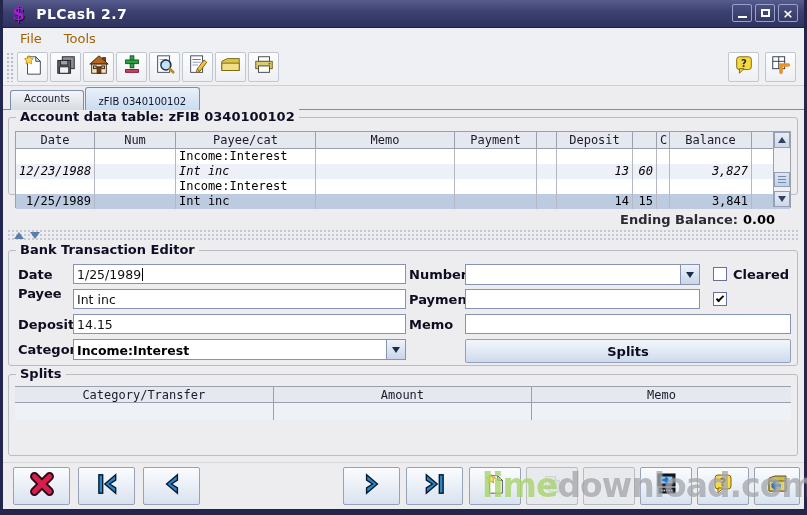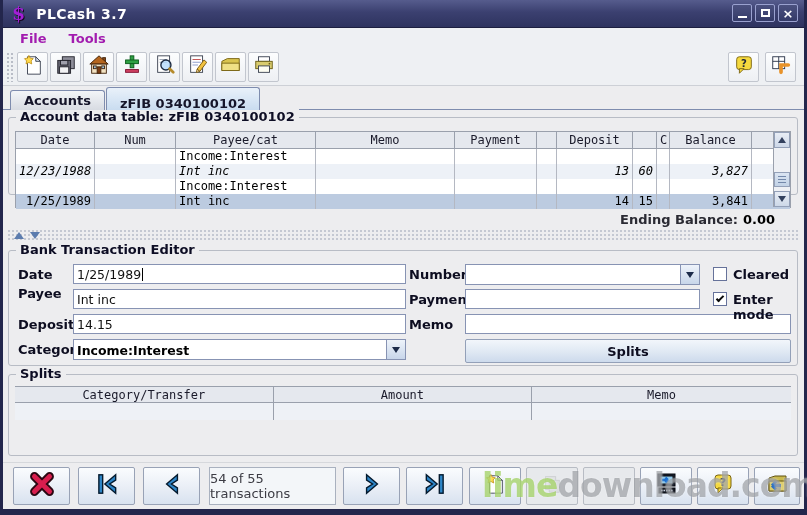--- a/index.html
+++ b/index.html
@@ -17,36 +17,36 @@
   .wcontrols { position:absolute; right:6px; top:4px; display:flex; gap:3px; }
   .wbtn { width:20px; height:18px; background:linear-gradient(180deg,#4b517f,#343a68);
     border:1px solid #9aa1cf; border-radius:2px; display:flex; align-items:center; justify-content:center; }
   .minbar { width:9px; height:2px; background:#fff; margin-top:7px; }
   .maxbox { width:9px; height:8px; border:2px solid #fff; }
   .closex { color:#fff; font-weight:bold; font-size:13px; line-height:1; }
 
   
   .menubar { position:absolute; left:0; top:28px; width:100%; height:20px; background:#eef0f3;
     display:flex; align-items:center; gap:4px; padding-left:8px; }
-  .menuitem { font-weight:bold; font-size:13px; color:#a21caf; padding:1px 9px; }
+  .menuitem { font-weight:normal; font-size:13px; color:#a16207; padding:1px 9px; }
 
   
   .toolbar { position:absolute; left:0; top:48px; width:100%; height:38px; background:#eef0f3;
     border-bottom:1px solid #cdd0d6; display:flex; align-items:center; }
   .grip { width:7px; height:30px; margin:0 4px 0 3px;
     background-image:radial-gradient(circle,#b9bdc7 1px,transparent 1.2px); background-size:4px 4px; }
   .tbtn { width:31px; height:30px; margin-right:2px; border:1px solid #c2c6ce; border-radius:2px;
     background:linear-gradient(180deg,#fcfdfe,#edeff3); display:flex; align-items:center; justify-content:center; }
   .tbright { position:absolute; right:6px; top:4px; display:flex; gap:4px; }
 
   
   .tabstrip { position:absolute; left:0; top:86px; width:100%; height:24px; display:flex;
     align-items:flex-end; padding-left:7px; }
   .tabstrip::after { content:""; position:absolute; left:0; bottom:0; width:100%; height:1px; background:#7e8cae; }
-  .tab { position:relative; z-index:2; font-weight:bold; font-size:13px; color:#15152a;
+  .tab { position:relative; z-index:2; font-weight:normal; font-size:10px; color:#15152a;
     border:1px solid #7e8cae; border-bottom:none; border-radius:3px 3px 0 0; padding:2px 13px 3px; margin-right:1px; }
   .tab.inactive { background:linear-gradient(180deg,#f3f5f8,#d7dbe2); height:20px; }
   .tab.active { background:linear-gradient(180deg,#e9f1fa,#c9dcf0); height:23px; padding-top:8px; }
 
   
   .group { position:absolute; border:1px solid #b8bcc5; border-radius:3px; }
   .legend { position:absolute; top:-9px; left:7px; background:#ededef; padding:0 4px;
     font-weight:bold; font-size:13px; color:#0d0d24; white-space:nowrap; }
 
   
@@ -127,21 +127,21 @@
   .wm-gray { color:rgba(120,124,130,.52); }
 </style>
 </head>
 <body>
 
 <div class="window">
   <div class="inner">
 
     <div class="titlebar">
       <span class="logo">$</span>
-      <span class="wtitle">PLCash 3.7</span>
+      <span class="wtitle">PLCash 2.7</span>
       <div class="wcontrols" style="position:absolute;right:6px;top:4px;display:flex;gap:3px;">
         <div class="wbtn">
             <span class="minbar"></span>
           </div>
         <div class="wbtn">
             <span class="maxbox"></span>
           </div>
         <div class="wbtn">
             <span class="closex">×</span>
           </div>
@@ -378,21 +378,20 @@
       <div class="tfield" style="left:456px; top:63px; width:326px;"><span></span></div>
 
       <div class="bigbtn" style="left:456px; top:88px; width:326px; height:24px;">Splits</div>
 
       <div class="cbox" style="left:704px; top:16px;"></div>
       <span class="cblabel" style="left:724px; top:16px;">Cleared</span>
 
       <div class="cbox" style="left:704px; top:41px;">
           <span class="check"></span>
         </div>
-      <span class="cblabel" style="left:724px; top:41px;">Enter mode</span>
     </div>
 
     <div class="group" style="left:5px; top:374px; width:790px; height:82px;">
       <span class="legend">Splits</span>
       <div class="splits-table">
         <div class="srow shead">
           <div class="sc">Category/Transfer</div>
           <div class="sc">Amount</div>
           <div class="sc">Memo</div>
         </div>
@@ -415,23 +414,20 @@
         <span><svg width="26" height="26" viewBox="0 0 24 24">
               <rect x="4.5" y="3.5" width="3.5" height="17" fill="#2e86c8" stroke="#041a2e" stroke-width="1.3"></rect>
               <path d="M20 3.5 L10 12 L20 20.5 L20 15.5 L14.5 12 L20 8.5 Z" fill="#2e86c8" stroke="#041a2e" stroke-width="1.3"></path>
             </svg></span>
       </div>
       <div class="nbtn" style="left:140px; width:57px;">
         <span><svg width="26" height="26" viewBox="0 0 24 24">
               <path d="M17 3.5 L7 12 L17 20.5 L17 15.5 L11.5 12 L17 8.5 Z" fill="#2e86c8" stroke="#041a2e" stroke-width="1.3"></path>
             </svg></span>
       </div>
-      <div class="statusbox">
-          <span>54 of 55 transactions</span>
-        </div>
       <div class="nbtn" style="left:340px; width:57px;">
         <span><svg width="26" height="26" viewBox="0 0 24 24">
               <path d="M7 3.5 L17 12 L7 20.5 L7 15.5 L12.5 12 L7 8.5 Z" fill="#2e86c8" stroke="#041a2e" stroke-width="1.3"></path>
             </svg></span>
       </div>
       <div class="nbtn" style="left:403px; width:57px;">
         <span><svg width="26" height="26" viewBox="0 0 24 24">
               <path d="M4 3.5 L14 12 L4 20.5 L4 15.5 L9.5 12 L4 8.5 Z" fill="#2e86c8" stroke="#041a2e" stroke-width="1.3"></path>
               <rect x="16" y="3.5" width="3.5" height="17" fill="#2e86c8" stroke="#041a2e" stroke-width="1.3"></rect>
             </svg></span>

